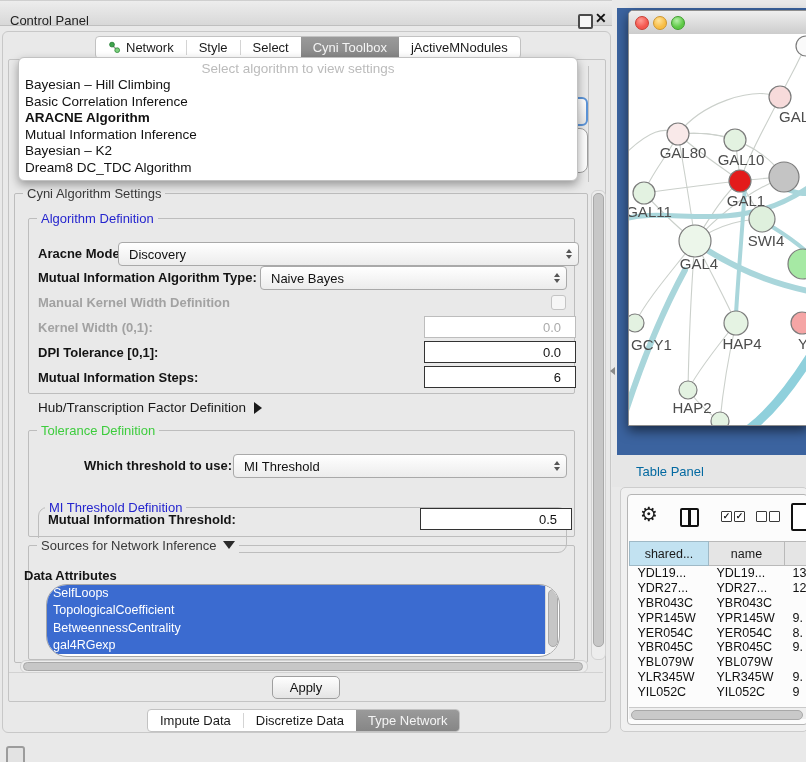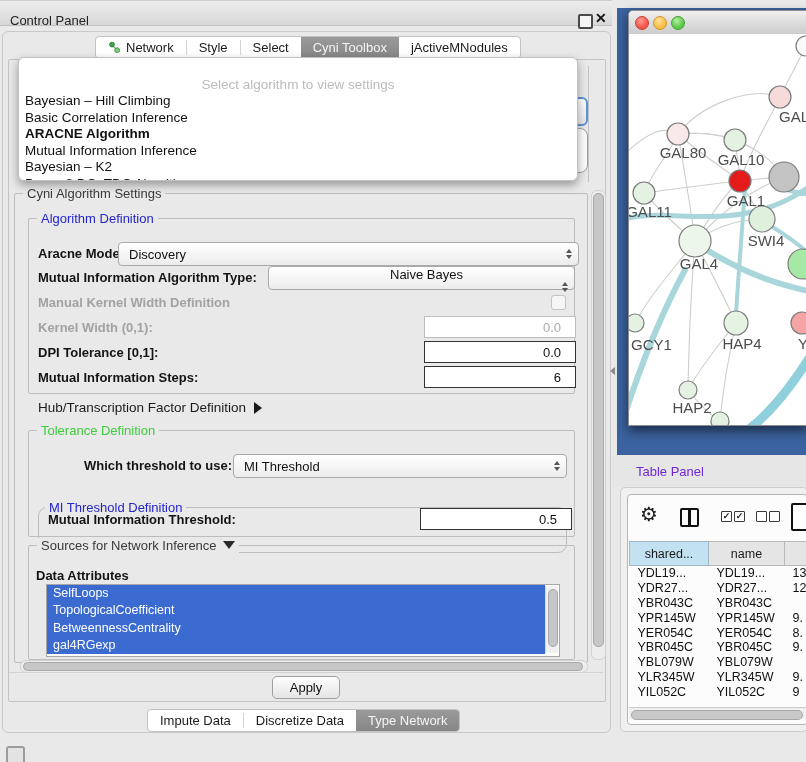--- a/index.html
+++ b/index.html
@@ -24,21 +24,21 @@
   .seg.sel{background:linear-gradient(#9A9A9A,#868686);color:#F4F4F4;}
   .seg-sep{width:1px;background:#D4D4D4;margin:3px 0;}
   .top-tabs{left:95px;top:36px;}
   .bottom-tabs{left:147px;top:709px;}
 
   .net-tab-icon{width:13px;height:13px;margin-right:5px;}
 
   
   .popup{left:18px;top:57px;width:558px;height:122px;background:#FFF;border:1px solid #C2C2C2;
          border-radius:6px;box-shadow:0 4px 10px rgba(0,0,0,0.35);z-index:9;overflow:hidden;}
-  .popup-ph{height:18px;line-height:20px;text-align:center;color:#BBB;font-size:13.5px;margin-top:17px;}
+  .popup-ph{height:18px;line-height:20px;text-align:center;color:#BBB;font-size:13.5px;margin-top:1px;}
   .popup-item{height:16.5px;line-height:16.5px;padding-left:6px;font-size:13.5px;color:#111;}
   .popup-item.bold{font-weight:bold;}
 
   
   .frag{z-index:2;}
   .frag-vline{left:588px;top:66px;width:1px;height:116px;background:#C2C2C2;}
   .frag-stepper{left:566px;top:97px;width:18px;height:25px;border:2px solid #5B93D6;border-radius:6px;
                 background:linear-gradient(#FFF,#E8E8E8);}
   .frag-combo{left:536px;top:128px;width:50px;height:43px;border:1px solid #9E9E9E;border-radius:8px;background:#FCFCFC;}
 
@@ -94,21 +94,21 @@
              border-bottom:1px solid #9E9E9E;}
   .tl{position:absolute;top:5px;width:12px;height:12px;border-radius:50%;}
   .tl.red{left:6px;background:radial-gradient(circle at 40% 30%,#FF9C93,#F4574E 60%);border:1px solid #C93C32;}
   .tl.yel{left:24px;background:radial-gradient(circle at 40% 30%,#FFE39A,#F8BD45 60%);border:1px solid #CE952C;}
   .tl.grn{left:42px;background:radial-gradient(circle at 40% 30%,#B5F0A8,#5EC946 60%);border:1px solid #3E9E2F;}
   .canvas{position:absolute;left:0;top:23px;width:178px;height:391px;background:#FFF;overflow:hidden;}
   #netsvg text{font-family:"Liberation Sans",sans-serif;font-size:15px;fill:#4D4D4D;}
 
   
   .tp-titlebar{left:612px;top:455px;width:194px;height:32px;background:#E6E6E6;}
-  .tp-title{left:636px;top:464px;font-size:13px;color:#6d28d9;}
+  .tp-title{left:636px;top:464px;font-size:13px;color:#0369a1;}
   .tp-outer{left:620px;top:487px;width:186px;height:243px;background:#F0F0F0;border:1px solid #CDCDCD;border-radius:5px;}
   .tp-panel{left:627px;top:494px;width:179px;height:229px;background:#FCFCFC;border:1px solid #B5B5B5;border-radius:4px;overflow:hidden;}
 
   .gear{position:absolute;left:12px;top:9px;font-family:"DejaVu Sans",sans-serif;font-size:20px;color:#1A1A1A;line-height:1;}
   .cols-ic{position:absolute;left:52px;top:13px;width:15px;height:15px;border:2.5px solid #111;border-radius:2px;}
   .cols-ic:before{content:"";position:absolute;left:6px;top:0;width:2.5px;height:15px;background:#111;}
   .cbox{position:absolute;width:9px;height:9px;border:1.5px solid #3A3A3A;border-radius:1px;background:#FFF;font-size:9px;line-height:8px;
         text-align:center;color:#111;font-weight:bold;}
   .page-ic{position:absolute;left:163px;top:8px;width:18px;height:24px;border:2px solid #111;border-radius:2px;background:#FFF;}
 
@@ -191,21 +191,21 @@
   <div class="abs flabel" style="left:38px;top:246px;">Aracne Mode:</div>
   <div class="abs combo" style="left:118px;top:242px;width:449px;height:22px;">
     <span>Discovery</span>
     <span class="spin">
         <span class="tri-up"></span>
         <span class="tri-dn"></span>
       </span>
   </div>
 
   <div class="abs flabel" style="left:38px;top:270px;">Mutual Information Algorithm Type:</div>
-  <div class="abs combo" style="left:268px;top:266px;width:295px;height:22px;flex-direction:column;">
+  <div class="abs combo" style="left:260px;top:266px;width:295px;height:22px;">
     <span>Naive Bayes</span>
     <span class="spin">
         <span class="tri-up"></span>
         <span class="tri-dn"></span>
       </span>
   </div>
 
   <div class="abs flabel dis" style="left:38px;top:295px;">Manual Kernel Width Definition</div>
   <div class="abs chk" style="left:551px;top:295px;"></div>
 
@@ -236,22 +236,22 @@
 
   <div class="abs group" style="left:38px;top:507px;width:527px;height:44px;border-radius:9px;">
     <div class="legend blue" style="left:6px;">MI Threshold Definition</div>
   </div>
   <div class="abs flabel" style="left:48px;top:512px;">Mutual Information Threshold:</div>
   <div class="abs tfield" style="left:420px;top:508px;width:136px;height:20px;">0.5</div>
 
   <div class="abs group" style="left:28px;top:545px;width:545px;height:113px;">
     <div class="legend" style="left:8px;"><span>Sources for Network Inference</span><span class="arrow-down"></span></div>
   </div>
-  <div class="abs flabel" style="left:36px;top:568px;">Data Attributes</div>
-  <div class="abs attr-list" style="left:46px;top:584px;width:512px;height:71px;">
+  <div class="abs flabel" style="left:24px;top:568px;">Data Attributes</div>
+  <div class="abs attr-list" style="left:46px;top:584px;width:512px;height:71px;border-radius:21px;">
     <div>
         <div class="attr-item">SelfLoops</div>
         <div class="attr-item">TopologicalCoefficient</div>
         <div class="attr-item">BetweennessCentrality</div>
         <div class="attr-item">gal4RGexp</div>
       </div>
     <div class="attr-vscroll">
         <div class="attr-thumb"></div>
       </div>
   </div>

